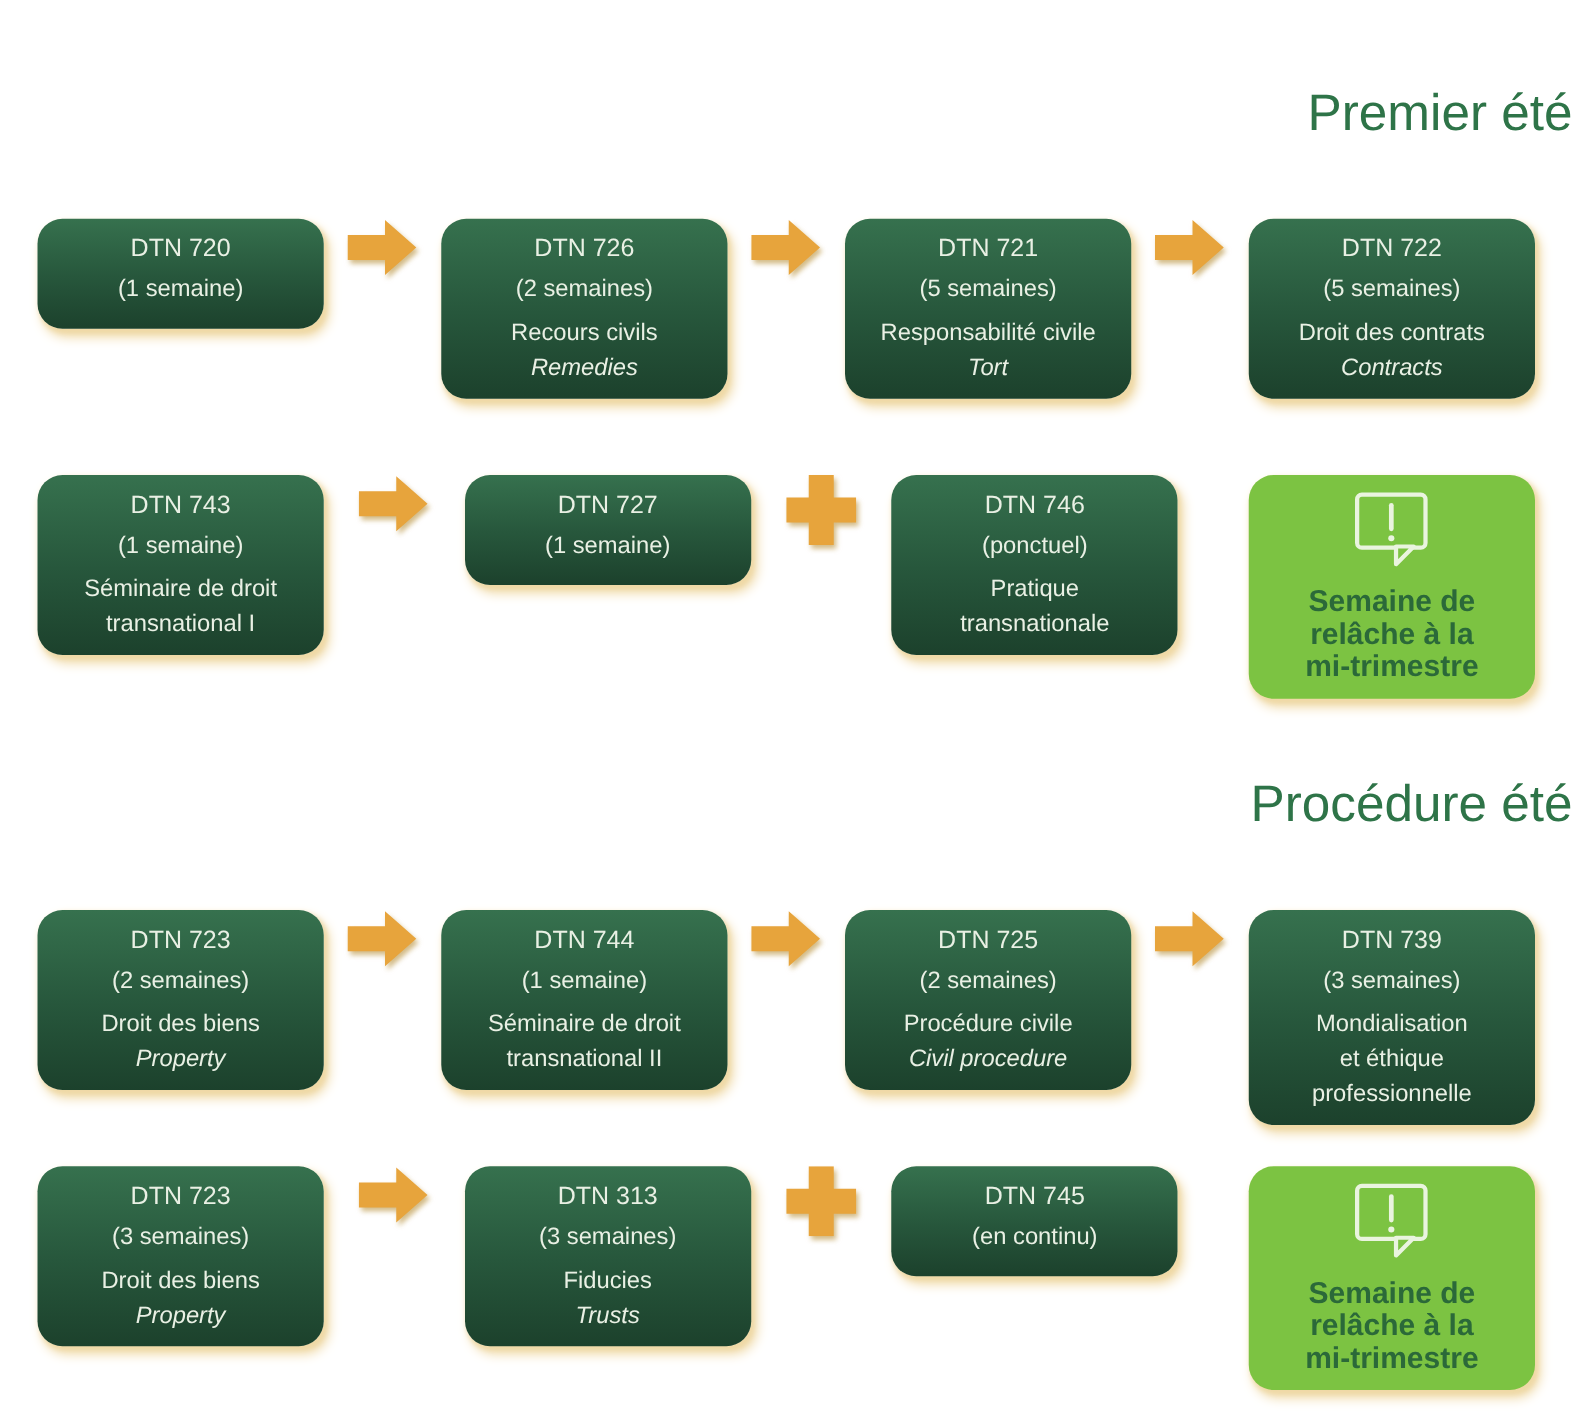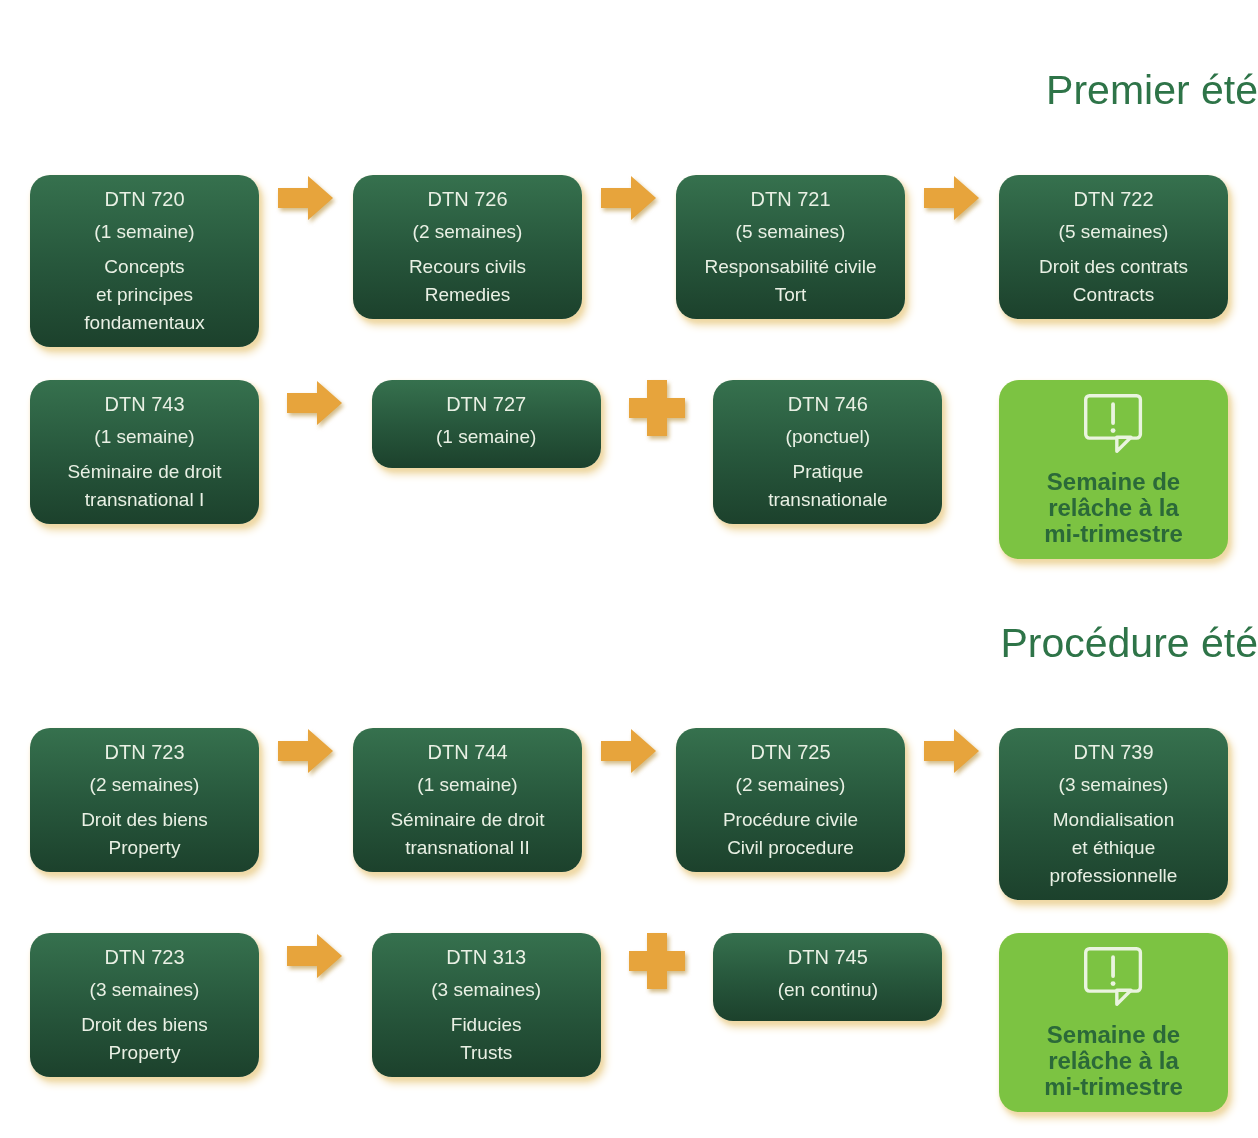--- a/index.html
+++ b/index.html
@@ -35,21 +35,21 @@
     box-shadow:4px 6px 9px var(--shadow), 2px 3px 4px var(--shadow);
   }
   .course{
     background:linear-gradient(180deg,var(--box-grad-top) 0%,var(--box-grad-mid) 52%,var(--box-grad-bottom) 100%);
     color:var(--box-text);
     padding:10px 8px;
   }
   .course .code{font-size:20px;line-height:28px;margin-bottom:5px;}
   .course .dur{font-size:19px;line-height:28px;margin-bottom:7px;}
   .course .name{font-size:19px;line-height:28px;}
-  .course .it{}
+  .course .it{font-style:italic;}
   .break{
     background:var(--break-bg);
     color:var(--break-text);
     padding:12px 8px;
   }
   .break .break-text{font-size:24px;line-height:26px;font-weight:700;margin-top:13px;}
   .break .bubble{display:block;}
   .conn{flex:1 1 auto;display:flex;align-items:center;justify-content:center;}
   .conn svg{filter:drop-shadow(2px 3px 2px rgba(196,164,94,.75));}
 </style>
@@ -58,25 +58,20 @@
 
 <div class="page">
 
   <div class="section">
     <h1 class="section-title">Premier été</h1>
 
     <div class="row">
       <div class="box course">
         <div class="code">DTN 720</div>
         <div class="dur">(1 semaine)</div>
-        <div class="name">
-          <div>Concepts</div>
-          <div>et principes</div>
-          <div>fondamentaux</div>
-        </div>
       </div>
       <div class="conn">
         <svg width="56" height="46" viewBox="0 0 56 46">
             <polygon points="0,13 30,13 30,1 55,23 30,45 30,33 0,33" fill="#E7A43C"></polygon>
           </svg>
       </div>
       <div class="box course">
         <div class="code">DTN 726</div>
         <div class="dur">(2 semaines)</div>
         <div class="name">

